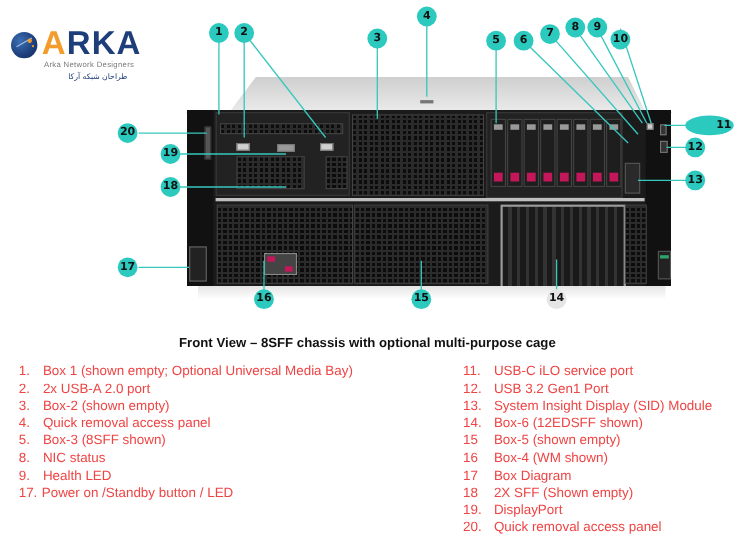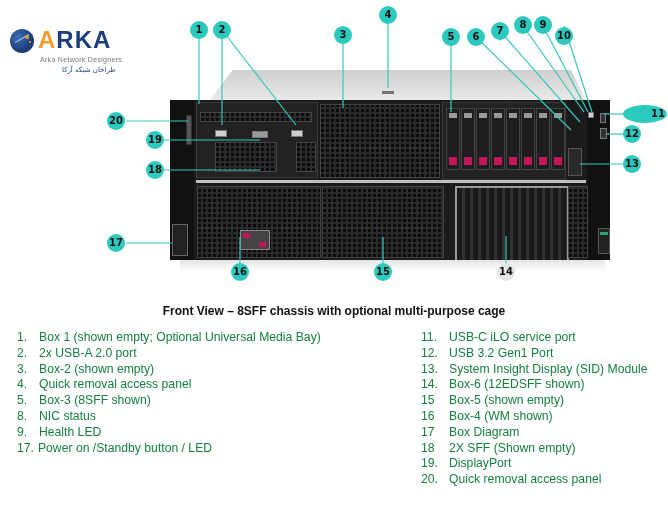--- a/index.html
+++ b/index.html
@@ -5,21 +5,21 @@
   html, body { margin:0; padding:0; background:#ffffff; }
   body { width:668px; height:506px; position:relative; overflow:hidden;
          font-family:"Liberation Sans", sans-serif; color:#222; }
 
   
   .logo { position:absolute; left:10px; top:24px; width:125px; height:52px; }
   .logo-globe { position:absolute; left:0; top:5px; width:24px; height:24px; border-radius:50%;
     background:radial-gradient(circle at 35% 35%, #3d6fb3 0%, #1d3e7a 60%, #122a57 100%); }
   .logo-globe::before { content:""; position:absolute; left:4px; top:9px; width:16px; height:1px; background:#9fc0ea; transform:rotate(-30deg); }
   .logo-globe::after { content:""; position:absolute; left:15px; top:6px; width:4px; height:4px; border-radius:50%; background:#f39c2c; box-shadow:3px 5px 0 -1px #f39c2c; }
-  .logo-word { position:absolute; left:28px; top:0; font-size:24px; font-weight:bold; letter-spacing:1px; line-height:32px; }
+  .logo-word { position:absolute; left:28px; top:0; font-size:30px; font-weight:bold; letter-spacing:1px; line-height:32px; }
   .logo-word .a1 { color:#f39c2c; }
   .logo-word .rest { color:#1d3e7a; }
   .logo-sub { position:absolute; left:30px; top:32px; font-size:7px; color:#777; letter-spacing:0.3px; white-space:nowrap; }
   .logo-fa { position:absolute; left:52px; top:42px; font-size:7px; color:#1d3e7a; white-space:nowrap; font-family:"DejaVu Sans", sans-serif; }
 
   
   .server { position:absolute; left:0; top:0; width:668px; height:290px; }
   .lid { position:absolute; left:210px; top:70px; width:376px; height:30px;
     background:linear-gradient(#cfcfcf,#e9e9e9); clip-path:polygon(6% 0,96% 0,100% 100%,0 100%); }
   .lid-latch { position:absolute; left:382px; top:91px; width:12px; height:3px; background:#777; }
@@ -52,21 +52,21 @@
   .callout { position:absolute; width:18px; height:18px; margin-left:-9px; margin-top:-9px; border-radius:50%;
     background:#2cc9bf; color:#111; font-weight:bold; font-size:10px; line-height:18px; text-align:center;
     font-family:"DejaVu Sans", sans-serif; }
   svg.leaders { position:absolute; left:0; top:0; width:668px; height:290px; }
   svg.leaders line { stroke:#37c7bd; stroke-width:1.2; }
 
   
   .caption { position:absolute; left:0; width:668px; top:304px; text-align:center; font-size:12px; font-weight:bold; color:#111; }
 
   
-  .legend { position:absolute; top:330px; margin:0; padding:0; list-style:none; font-size:12.2px; color:#15803d; }
+  .legend { position:absolute; top:330px; margin:0; padding:0; list-style:none; font-size:12.2px; color:#ef4444; }
   .legend li { height:15.8px; line-height:15.8px; white-space:nowrap; }
   .legend .num { display:inline-block; }
   .legend-left { left:17px; }
   .legend-left .num { width:22px; }
   .legend-right { left:421px; }
   .legend-right .num { width:28px; }
 </style>
 </head>
 <body>
 

